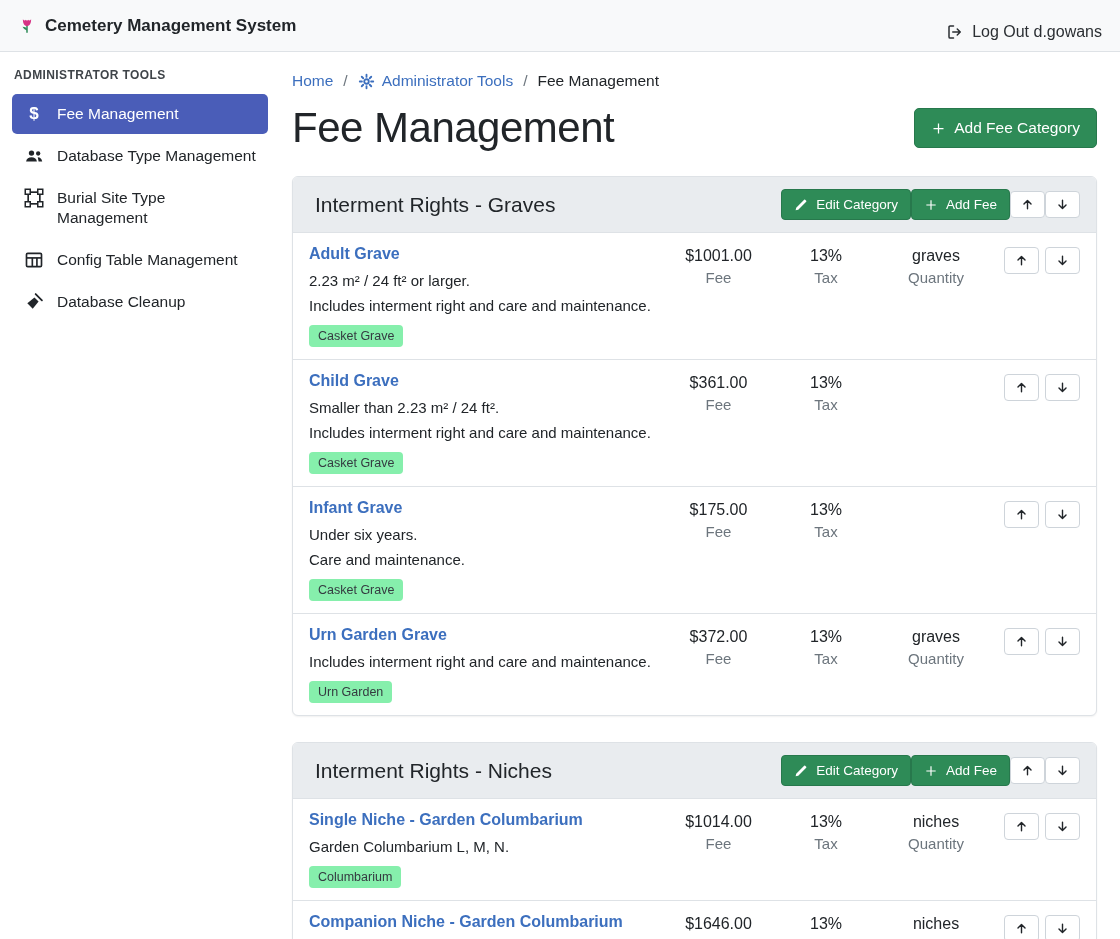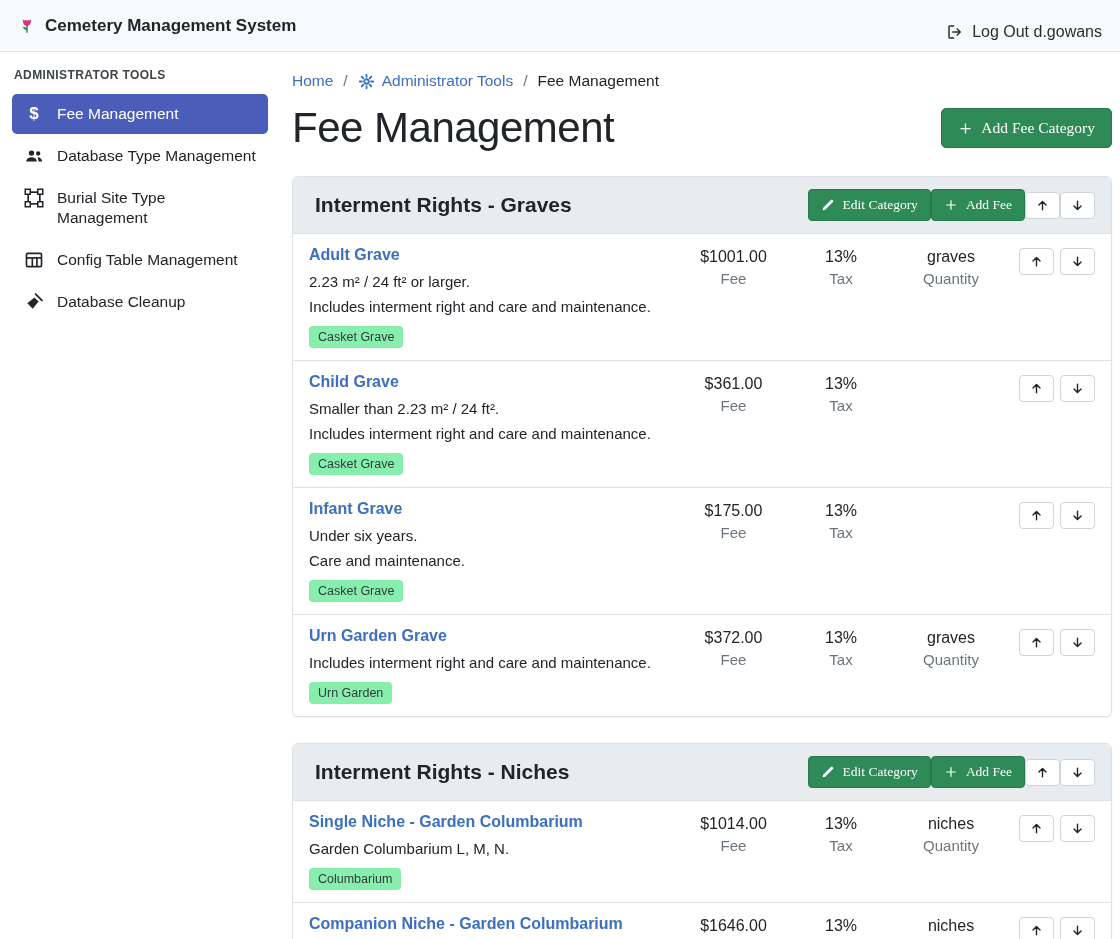--- a/index.html
+++ b/index.html
@@ -6,21 +6,21 @@
     --primary:#4a5db8;
     --green:#2e8b57;
     --link:#3c6fbe;
     --border:#dee2e6;
     --gray-text:#6c757d;
     --dark:#212529;
   }
   *{box-sizing:border-box;margin:0;padding:0;}
   html,body{width:1120px;height:939px;overflow:hidden;background:#fff;
     font-family:"Liberation Sans","DejaVu Sans",sans-serif;color:var(--dark);}
-  button{font-family:Liberation Serif, serif;cursor:pointer;}
+  button{font-family:Liberation Sans, sans-serif;cursor:pointer;}
   a{text-decoration:none;}
 
   
   .navbar{height:52px;background:#f8f9fa;border-bottom:1px solid var(--border);
     display:flex;align-items:center;padding:4px 18px;gap:26px;}
   .brand{display:flex;align-items:center;gap:9px;font-weight:bold;font-size:17px;color:var(--dark);}
   .nav-links{display:flex;align-items:center;gap:30px;margin-left:14px;}
   .nav-item{display:flex;align-items:center;gap:7px;font-size:16px;color:#2b2f33;cursor:pointer;}
   .nav-right{margin-left:auto;display:flex;align-items:center;gap:8px;font-size:16px;color:#2b2f33;cursor:pointer;margin-top:13px;}
   .nav-ic{width:18px;height:18px;display:block;}
@@ -28,21 +28,21 @@
   
   .page{display:flex;height:887px;}
   .sidebar{width:280px;padding:10px 12px;flex-shrink:0;}
   .sidebar-header{font-size:12px;font-weight:bold;letter-spacing:.4px;color:#3f4449;margin:6px 2px 12px;}
   .side-item{display:flex;align-items:flex-start;gap:13px;padding:10px 12px;border-radius:5px;
     font-size:15.5px;line-height:20px;color:var(--dark);cursor:pointer;margin-bottom:2px;}
   .side-item .s-ic{width:20px;height:20px;flex-shrink:0;display:flex;align-items:center;justify-content:center;}
   .side-item.active{background:var(--primary);color:#fff;}
   .dollar-char{font-weight:bold;font-size:17px;line-height:20px;}
 
-  .main{flex:1;padding:20px 8px 0 12px;overflow:hidden;}
+  .main{flex:1;padding:20px 23px 0 12px;overflow:hidden;}
 
   
   .breadcrumb{display:flex;align-items:center;gap:10px;font-size:15.5px;margin-bottom:14px;}
   .crumb-link{color:var(--link);display:flex;align-items:center;gap:7px;}
   .crumb-sep{color:#6c757d;}
   .crumb-current{color:var(--dark);}
   .gear-ic{width:17px;height:17px;color:var(--link);}
 
   
   .page-header{display:flex;align-items:center;justify-content:space-between;margin:6px 0 24px;}
@@ -54,21 +54,21 @@
   .btn-arrow{background:#fff;border:1px solid #ced4da;border-radius:4px;padding:6px 10px;color:var(--dark);}
   .ic{width:14px;height:14px;display:block;}
   .ic-lg{width:15px;height:15px;display:block;}
   .ic-arrow{width:13px;height:13px;display:block;}
 
   
   .card{border:1px solid var(--border);border-radius:6px;box-shadow:0 1px 2px rgba(0,0,0,.06);
     margin-bottom:26px;overflow:hidden;background:#fff;}
   .card-header{background:#e9ecef;border-bottom:1px solid var(--border);padding:12px 16px;
     display:flex;align-items:center;}
-  .card-title{font-size:21px;font-weight:700;color:var(--dark);margin-left:6px;}
+  .card-title{font-size:21px;font-weight:400;color:var(--dark);margin-left:6px;}
   .card-actions{margin-left:auto;display:flex;align-items:center;gap:0;border-radius:10px;}
 
   .fee-row{display:flex;align-items:flex-start;padding:12px 16px;}
   .fee-row + .fee-row{border-top:1px solid var(--border);}
   .fee-info{flex:1;padding-right:10px;}
   .fee-name{display:inline-block;color:var(--link);font-weight:bold;font-size:16px;margin-bottom:4px;}
   .fee-desc{font-size:15px;color:var(--dark);margin:3px 0;line-height:22px;}
   .tag{display:inline-block;background:#86efac;color:#343a40;font-size:12.5px;
     padding:4px 9px;border-radius:4px;margin-top:5px;}
   .col{text-align:center;padding-top:2px;}

